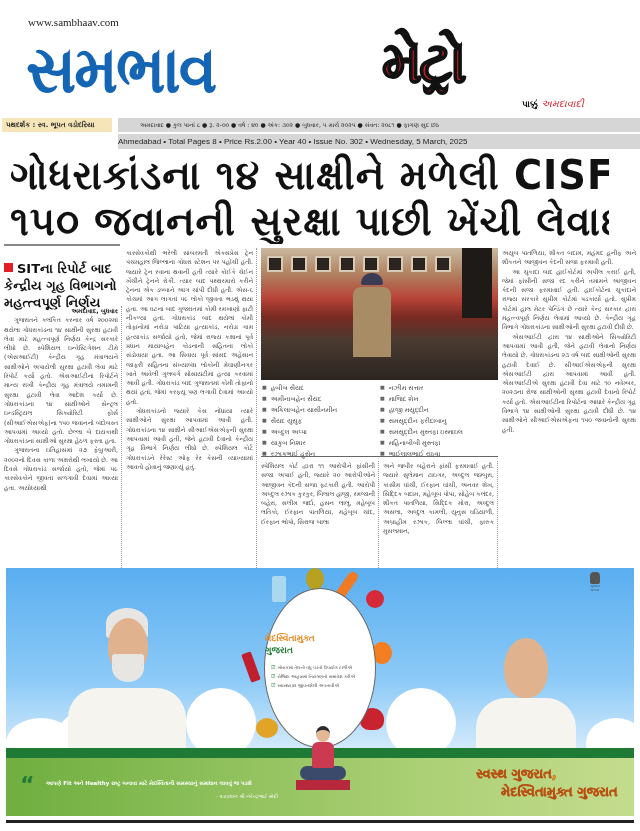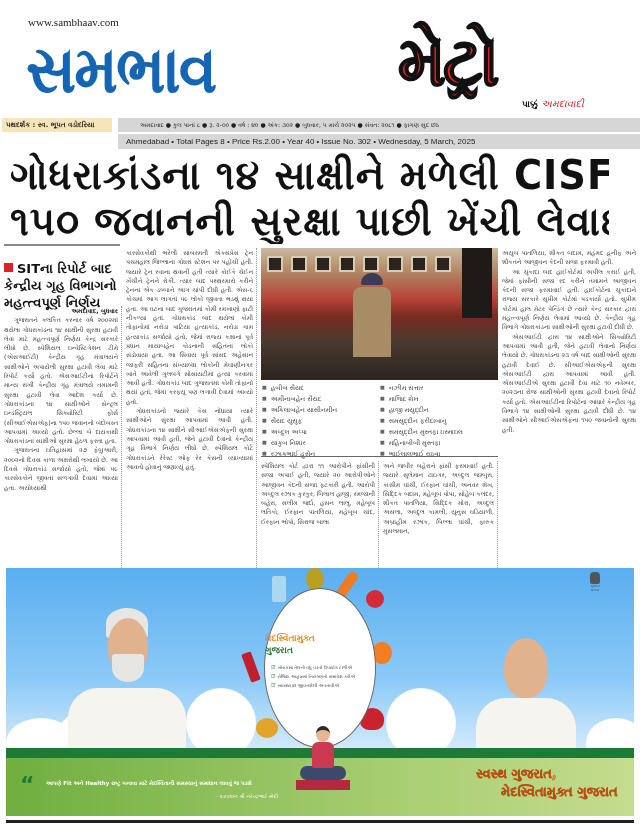--- a/index.html
+++ b/index.html
@@ -2,28 +2,28 @@
 <html><head>
 <meta charset="utf-8">
 <style>
   * { box-sizing: border-box; margin: 0; padding: 0; }
   html, body { width: 640px; height: 831px; background: #fff; overflow: hidden; }
   body { font-family: "DejaVu Sans", sans-serif; color: #111; position: relative; }
 
   .masthead { position: absolute; left: 0; top: 0; width: 640px; height: 112px; }
   .site-url { position: absolute; left: 28px; top: 16px; font-family: "Liberation Serif", serif; font-size: 11px; color: #222; }
   .logo-main { position: absolute; left: 26px; top: 30px; font-family: "DejaVu Sans", sans-serif; font-weight: bold; font-size: 62px; color: #1565b5; letter-spacing: -2px; line-height: 80px; transform: scaleY(1.05); }
-  .logo-metro { position: absolute; left: 398px; top: 12px; font-family: "DejaVu Sans", sans-serif; font-weight: bold; font-size: 68px; color: #e41e26; line-height: 100px; -webkit-text-stroke: 2px #111; letter-spacing: -3px; }
+  .logo-metro { position: absolute; left: 382px; top: 12px; font-family: "DejaVu Sans", sans-serif; font-weight: bold; font-size: 57px; color: #e41e26; line-height: 100px; -webkit-text-stroke: 2px #111; letter-spacing: -3px; }
   .logo-sub { position: absolute; left: 522px; top: 98px; font-size: 9px; color: #111; font-weight: bold; }
   .logo-sub .red { color: #d51f27; font-weight: normal; font-style: italic; font-size: 10px; text-align: center; }
 
   .infobar { position: absolute; left: 0; top: 116px; width: 640px; height: 36px; }
   .founder { position: absolute; left: 2px; top: 2px; width: 110px; height: 14px; background: #f6e5b8; font-size: 7px; font-weight: bold; line-height: 14px; padding-left: 4px; color: #222; }
   .info-guj { position: absolute; left: 118px; top: 2px; width: 522px; height: 14px; background: #d6d6d6; font-size: 6px; line-height: 14px; padding-left: 22px; color: #222; }
-  .info-eng { position: absolute; left: 118px; top: 18px; width: 522px; height: 15px; background: #d6d6d6; font-family: "Liberation Sans", sans-serif; font-size: 8px; line-height: 15px; padding-left: 8px; color: #222; }
+  .info-eng { position: absolute; left: 118px; top: 18px; width: 522px; height: 15px; background: #d6d6d6; font-family: "Liberation Sans", sans-serif; font-size: 8px; line-height: 15px; color: #222; }
 
   .headline { position: absolute; left: 10px; top: 152px; width: 624px; font-weight: bold; color: #111; }
   .headline .l1, .headline .l2 { font-size: 40px; line-height: 46px; letter-spacing: 1px; white-space: nowrap; overflow: hidden; transform: scaleX(0.96); transform-origin: left; }
 
   .rule { position: absolute; height: 2px; background: #888; }
 
   .subhead { position: absolute; left: 4px; top: 260px; width: 118px; }
   .subhead .bullet { display: inline-block; width: 9px; height: 9px; background: #e41e26; margin-right: 4px; vertical-align: 1px; }
   .subhead .line { font-size: 13px; font-weight: bold; line-height: 17px; color: #111; white-space: nowrap; }
 

